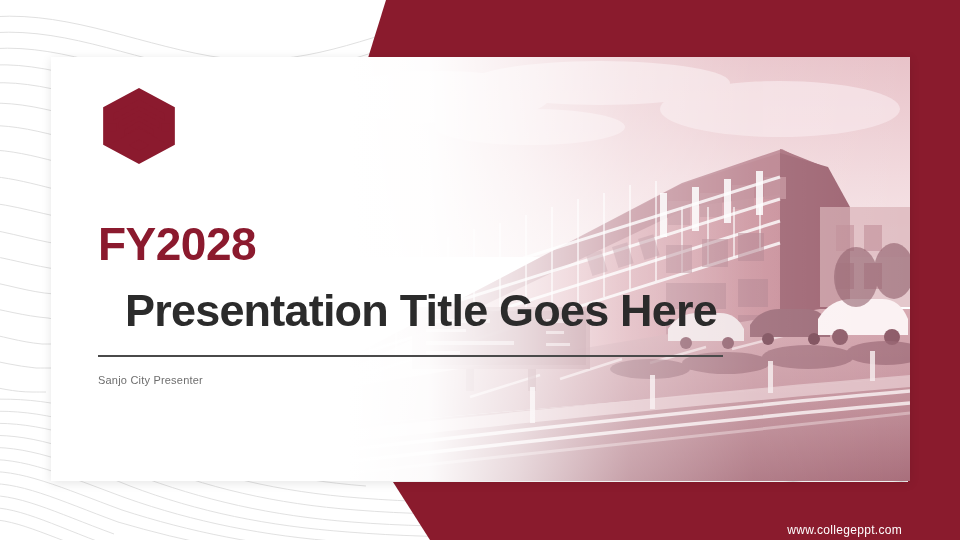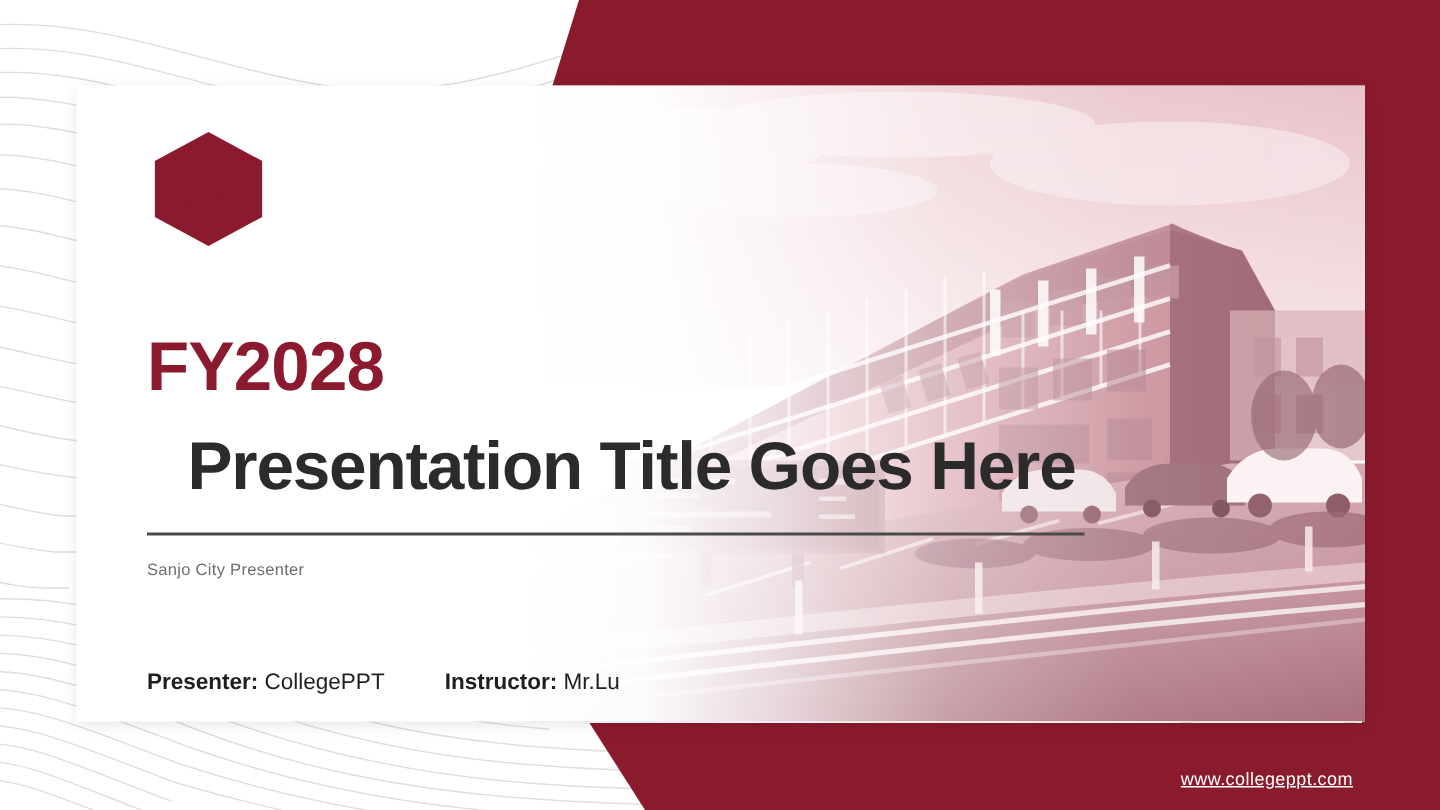--- a/index.html
+++ b/index.html
@@ -102,24 +102,23 @@
     position:absolute; left:47px; top:389px;
     font-size:15px; color:#1F1F1F;
     white-space:nowrap;
   }
   .credits .lbl { font-weight:bold; }
   .credits .val { font-weight:normal; }
   .credits .gap { display:inline-block; width:32px; }
 
   
   .footer-url {
-    position:absolute; right:58px; bottom:14px;
+    position:absolute; right:58px; bottom:3px;
     font-size:12px; color:#FFFFFF; letter-spacing:0.3px;
     white-space:nowrap;
-    text-decoration:underline;
   }
 </style>
 </head>
 <body>
 
 <div id="slide">
 
   <div class="topo">
     <svg viewBox="0 0 960 540" xmlns="http://www.w3.org/2000/svg">
       <g fill="none" stroke="#DDDDDD" stroke-width="0.9">
@@ -356,25 +355,18 @@
     </div>
 
     <div class="fy">FY2028</div>
 
     <div class="main-title">Presentation Title Goes Here</div>
 
     <div class="rule"></div>
 
     <div class="subtitle">Sanjo City Presenter</div>
 
-    <div class="credits">
-      <span class="lbl">Presenter:</span>
-      <span class="val">CollegePPT</span>
-      <span class="gap"></span>
-      <span class="lbl">Instructor:</span>
-      <span class="val">Mr.Lu</span>
-    </div>
 
   </div>
 
   <div class="footer-url">www.collegeppt.com</div>
 
 </div>
 
 </body></html>

